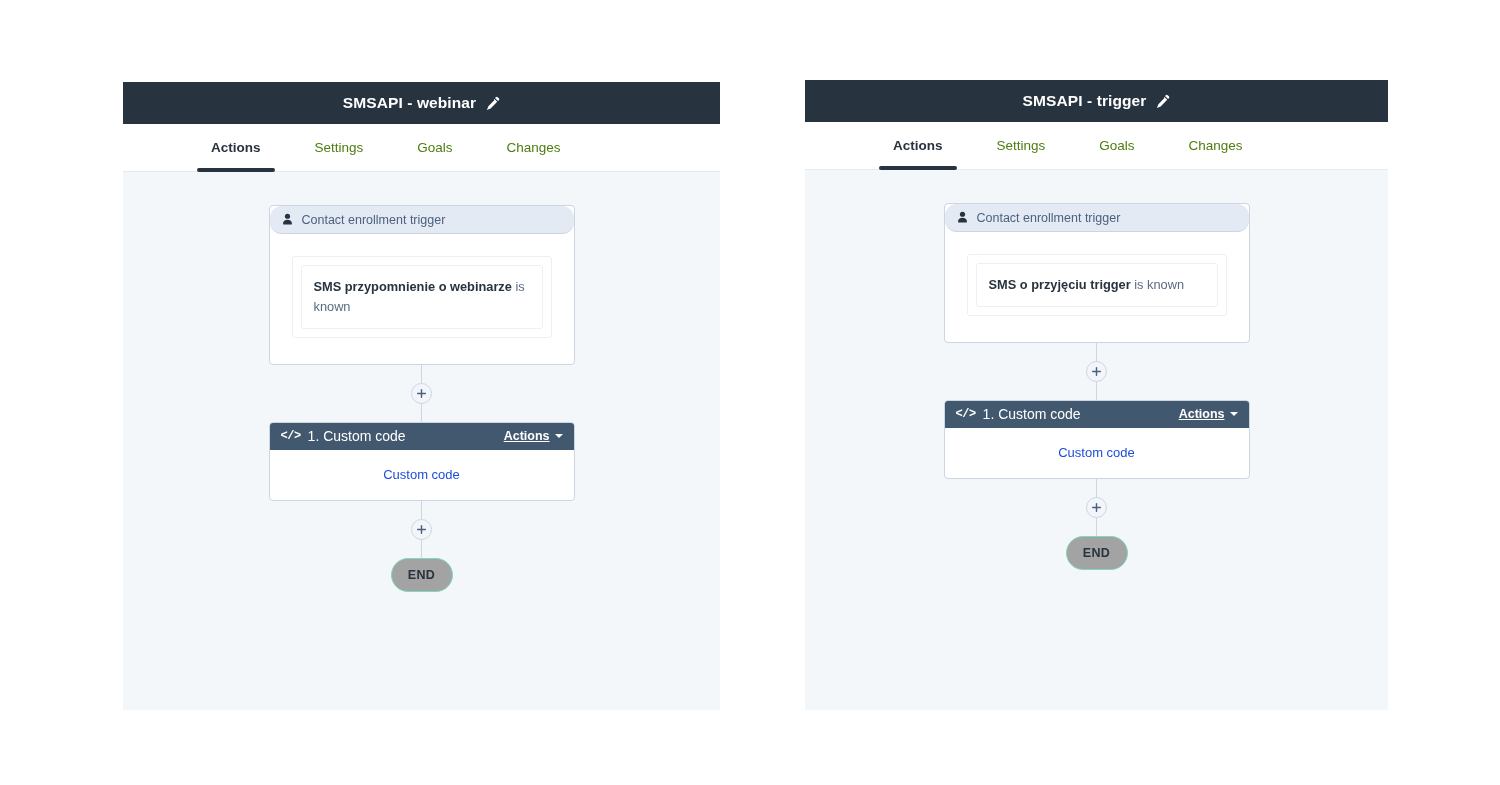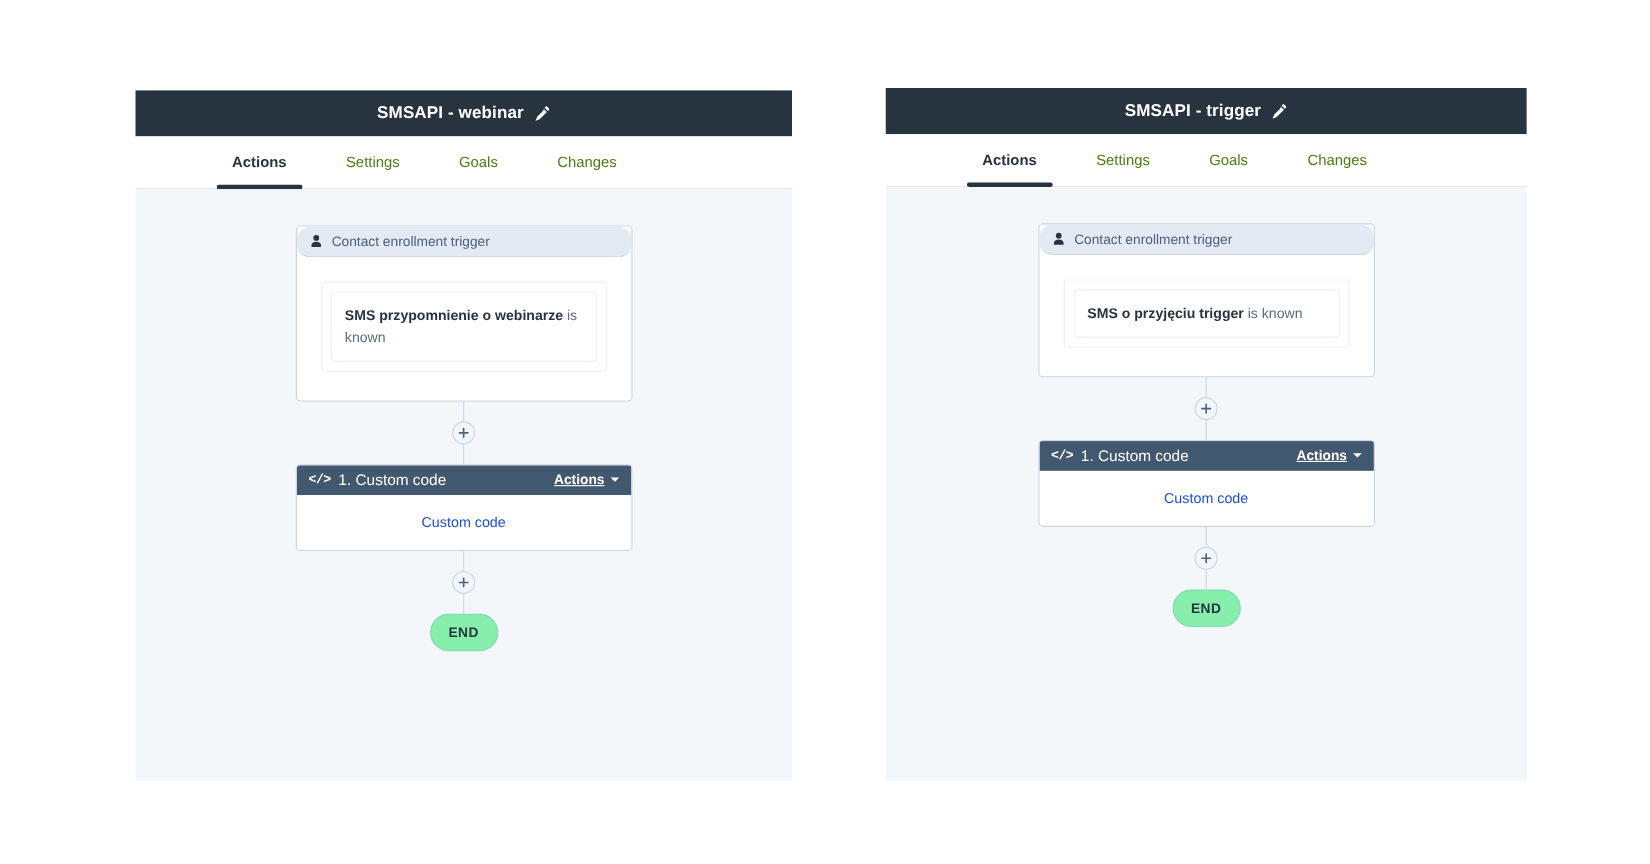--- a/index.html
+++ b/index.html
@@ -255,21 +255,21 @@
     justify-content: center;
     font-size: 13px;
     color: #1d4ed8;
   }
 
   
   .end-node {
     width: 62px;
     height: 34px;
     border-radius: 18px;
-    background: #86efac;
+    background: #a3a3a3;
     border: 1.5px solid #7fd9bd;
     display: flex;
     align-items: center;
     justify-content: center;
     font-size: 12.5px;
     font-weight: bold;
     color: #27333f;
     letter-spacing: .4px;
     box-sizing: border-box;
     flex: 0 0 auto;

